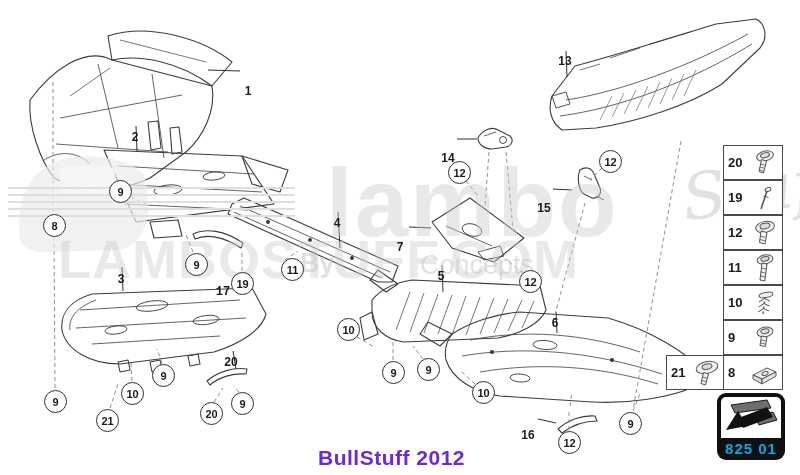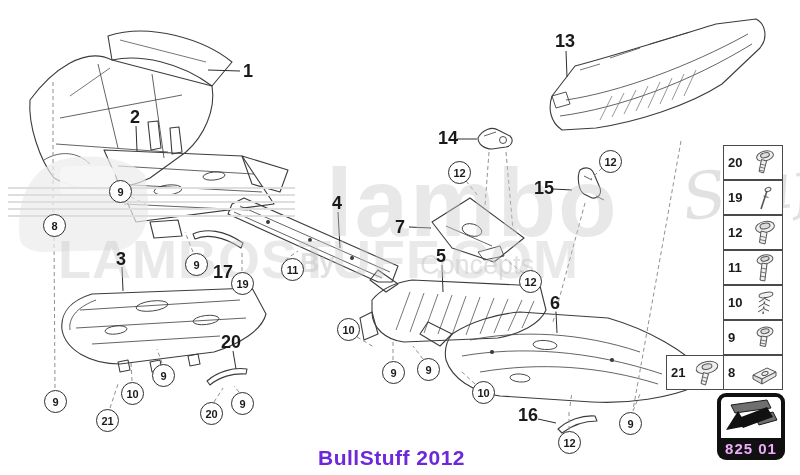--- a/index.html
+++ b/index.html
@@ -11,42 +11,42 @@
   
   .wm{position:absolute;z-index:2;pointer-events:none;color:#c9c9c9;white-space:nowrap;}
   .wm-lower{left:326px;top:148px;font-size:96px;font-weight:bold;opacity:.42;letter-spacing:2px;}
   .wm-script{left:682px;top:152px;font-family:"DejaVu Serif",serif;font-style:italic;font-size:64px;opacity:.55;transform:rotate(-7deg);}
   .wm-caps{left:58px;top:228px;font-size:54px;font-weight:bold;opacity:.40;letter-spacing:1px;}
   .wm-by{left:300px;top:248px;font-size:27px;font-weight:bold;opacity:.55;}
   .wm-concepts{left:420px;top:250px;font-size:27px;opacity:.55;}
   
   .plabel{
     position:absolute;z-index:3;transform:translate(-50%,-50%);
-    font-size:18px;font-weight:bold;color:#1a1a1a;
+    font-size:12px;font-weight:bold;color:#1a1a1a;margin-top:20px;
   }
   
   .callout{
     position:absolute;z-index:3;width:21px;height:21px;border-radius:50%;
     border:1.6px solid #2e2e2e;background:#ffffff;
     font-size:11px;font-weight:bold;color:#1a1a1a;
     display:flex;align-items:center;justify-content:center;
   }
   
   .legend-cell{
     position:absolute;z-index:3;background:#ffffff;border:1px solid #4a4a4a;
     box-sizing:border-box;display:flex;align-items:center;
   }
   .legend-num{font-size:13px;font-weight:bold;color:#1a1a1a;margin-left:4px;width:18px;}
   .legend-icon{flex:1;display:flex;justify-content:center;}
   
   #badge{position:absolute;left:717px;top:393px;width:68px;height:67px;z-index:3;
     background:#101010;border-radius:9px;}
   #badge .badge-art{position:absolute;left:4px;top:4px;width:60px;height:41px;background:#ffffff;border-radius:5px 5px 0 0;overflow:hidden;}
   #badge .badge-code{position:absolute;left:0;right:0;bottom:3px;text-align:center;
-    color:#f0abfc;font-size:15px;font-weight:bold;letter-spacing:1px;}
+    color:#0ea5e9;font-size:15px;font-weight:bold;letter-spacing:1px;}
   
   #footer-text{position:absolute;left:318px;top:446px;z-index:3;
     font-size:21px;font-weight:bold;color:#6d28d9;letter-spacing:.5px;}
 </style>
 </head>
 <body>
 
 <div id="stage">
 
   <svg id="art" width="800" height="475" viewBox="0 0 800 475">
@@ -232,21 +232,21 @@
   <div class="plabel" style="left:135px;top:117px;">2</div>
   <div class="plabel" style="left:121px;top:259px;">3</div>
   <div class="plabel" style="left:337px;top:203px;">4</div>
   <div class="plabel" style="left:441px;top:256px;">5</div>
   <div class="plabel" style="left:555px;top:303px;">6</div>
   <div class="plabel" style="left:400px;top:227px;">7</div>
   <div class="plabel" style="left:565px;top:41px;">13</div>
   <div class="plabel" style="left:448px;top:138px;">14</div>
   <div class="plabel" style="left:544px;top:188px;">15</div>
   <div class="plabel" style="left:528px;top:415px;">16</div>
-  <div class="plabel" style="left:223px;top:272px;">17</div>
+  <div class="plabel" style="left:223px;top:272px;font-family:Liberation Mono, monospace;">17</div>
   <div class="plabel" style="left:231px;top:342px;">20</div>
 
   <div class="callout" style="left:109px;top:180px;">9</div>
   <div class="callout" style="left:43px;top:214px;">8</div>
   <div class="callout" style="left:448px;top:161px;">12</div>
   <div class="callout" style="left:599px;top:150px;">12</div>
   <div class="callout" style="left:185px;top:253px;">9</div>
   <div class="callout" style="left:231px;top:272px;">19</div>
   <div class="callout" style="left:281px;top:258px;">11</div>
   <div class="callout" style="left:337px;top:318px;">10</div>

